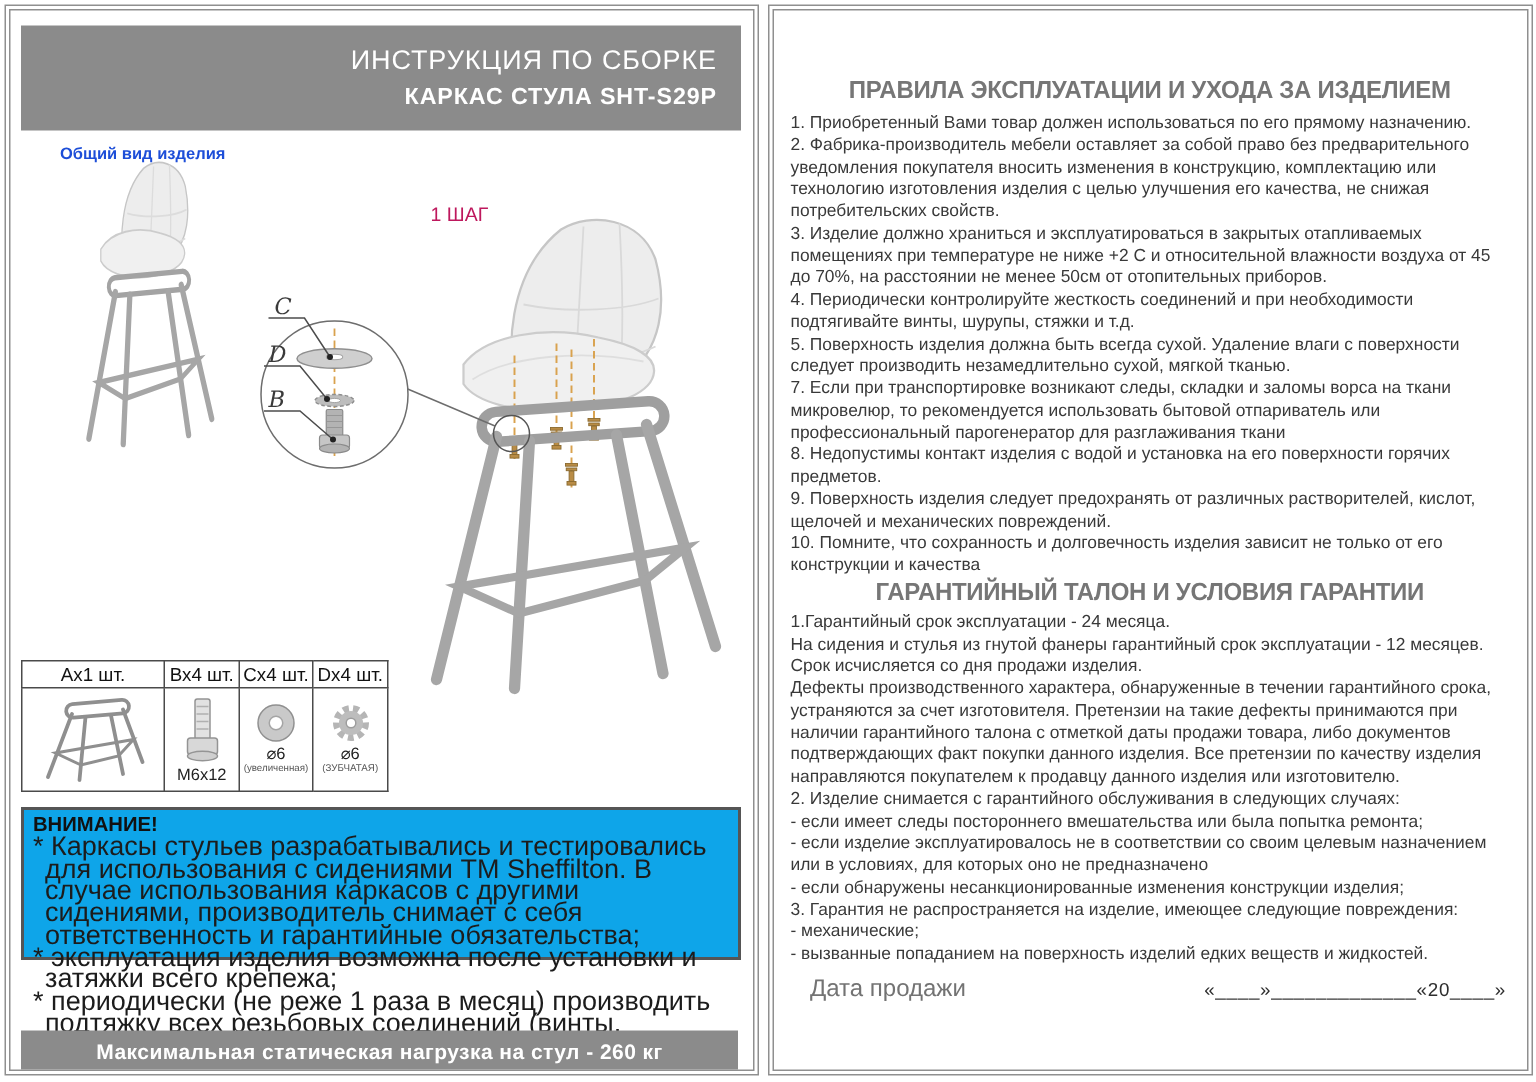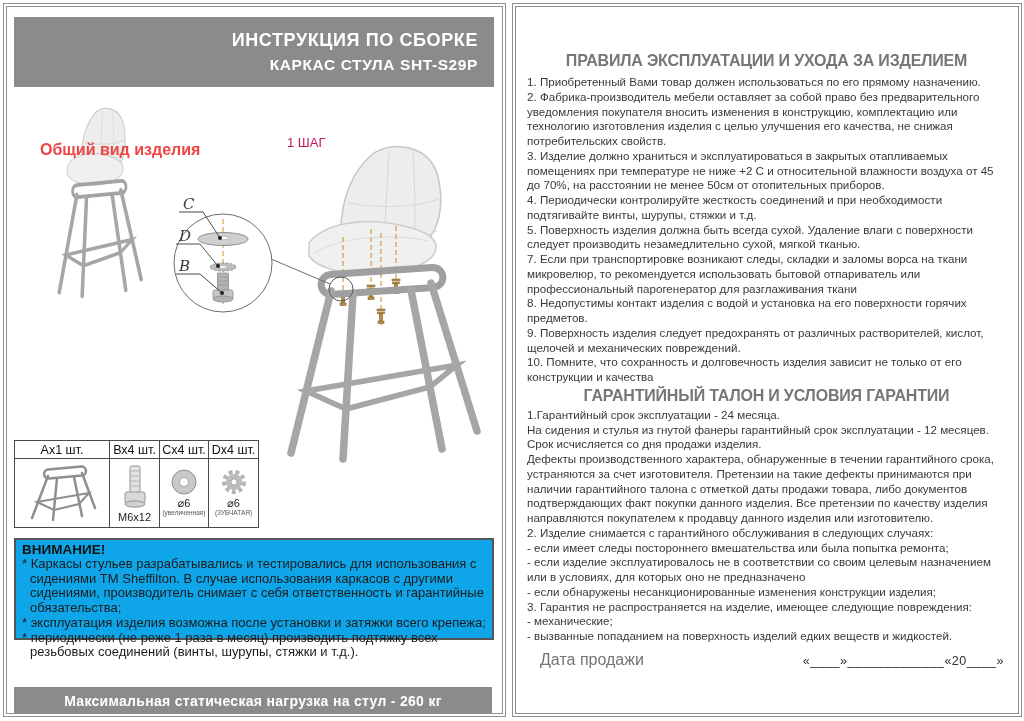--- a/index.html
+++ b/index.html
@@ -5,44 +5,44 @@
   html,body{margin:0;padding:0;background:#ffffff;}
   body{width:1024px;height:721px;position:relative;font-family:"Liberation Sans","DejaVu Sans",sans-serif;}
   .page{position:absolute;inset:0;background:#fff;}
   .panel{position:absolute;border:1px solid #8f8f8f;background:#fff;}
   .panel-inner{position:absolute;inset:2px;border:1px solid #8f8f8f;overflow:hidden;}
   .panel-left{left:3px;top:3px;width:501px;height:712px;}
   .panel-right{left:512px;top:3px;width:508px;height:712px;}
 
   
   .header-band{position:absolute;left:7px;top:10px;width:480px;height:70px;background:#8b8b8b;color:#fff;text-align:right;padding-right:16px;box-sizing:border-box;}
-  .header-band .l1{font-size:18px;font-weight:bold;letter-spacing:.6px;margin-top:11px;line-height:24px;}
+  .header-band .l1{font-size:18px;font-weight:normal;letter-spacing:.6px;margin-top:11px;line-height:24px;}
   .header-band .l2{font-size:15.5px;font-weight:bold;letter-spacing:.6px;line-height:25px;}
-  .general-view-label{position:absolute;left:33px;top:90px;font-size:16px;font-weight:bold;color:#ef4444;margin-top:44px;}
+  .general-view-label{position:absolute;left:33px;top:90px;font-size:11px;font-weight:bold;color:#1d4ed8;}
   .step-label{position:absolute;left:280px;top:128px;font-size:13px;color:#be185d;}
   .art{position:absolute;left:0;top:0;}
   .detail-letter{position:absolute;font-family:"DejaVu Serif","Liberation Serif",serif;font-style:italic;font-size:15px;color:#3a3a3a;}
   .lbl-c{left:176px;top:188px;}
   .lbl-d{left:172px;top:220px;}
   .lbl-b{left:172px;top:250px;}
 
   .parts-table{position:absolute;left:7px;top:433px;border-collapse:collapse;}
   .parts-table td,.parts-table th{border:1px solid #4a4a4a;font-weight:normal;font-size:12.5px;color:#111;text-align:center;padding:0;}
   .parts-table th{height:17px;}
   .parts-table .cell-a{width:94px;}
   .parts-table .cell-b{width:49px;}
   .parts-table .cell-c{width:48px;}
   .parts-table .cell-d{width:49px;}
   .parts-table td{height:68px;vertical-align:middle;}
   .part-size{font-size:11px;color:#222;line-height:11px;}
   .part-note{font-size:6.5px;color:#555;line-height:8px;}
 
   .attention-box{position:absolute;left:7px;top:531px;width:480px;height:102px;border:2px solid #555;box-sizing:border-box;padding:2px 6px 0 6px;background:#0ea5e9;}
   .attention-title{font-size:13.5px;font-weight:bold;color:#111;line-height:15px;}
-  .attention-item{font-size:13px;color:#1c1c1c;line-height:14.7px;margin:0;padding-left:8px;text-indent:-8px;}
+  .attention-item{font-size:18px;color:#1c1c1c;line-height:14.7px;margin:0;padding-left:8px;text-indent:-8px;}
   .max-load-band{position:absolute;left:7px;top:644px;width:478px;height:28px;background:#8b8b8b;color:#fff;font-size:14px;font-weight:bold;text-align:center;line-height:28px;letter-spacing:.3px;margin-top:36px;}
 
   
   .right-flow{position:absolute;left:0;top:0;width:100%;box-sizing:border-box;padding:44px 12px 0 11px;}
   .section-title{font-size:16.5px;font-weight:bold;color:#767676;text-align:center;letter-spacing:-.2px;transform:scaleX(.97);margin:0 0 5px 0;}
   .rule-p,.warranty-p{font-size:11.6px;color:#393939;line-height:14.75px;margin:0;}
   .warranty-title{margin-top:1px;margin-bottom:3px;}
   .date-row{display:flex;justify-content:space-between;align-items:baseline;margin-top:7px;padding-left:13px;padding-right:2px;}
   .date-label{font-size:16px;color:#737373;}
   .date-blank{font-size:12.5px;color:#2e2e2e;letter-spacing:.5px;}

